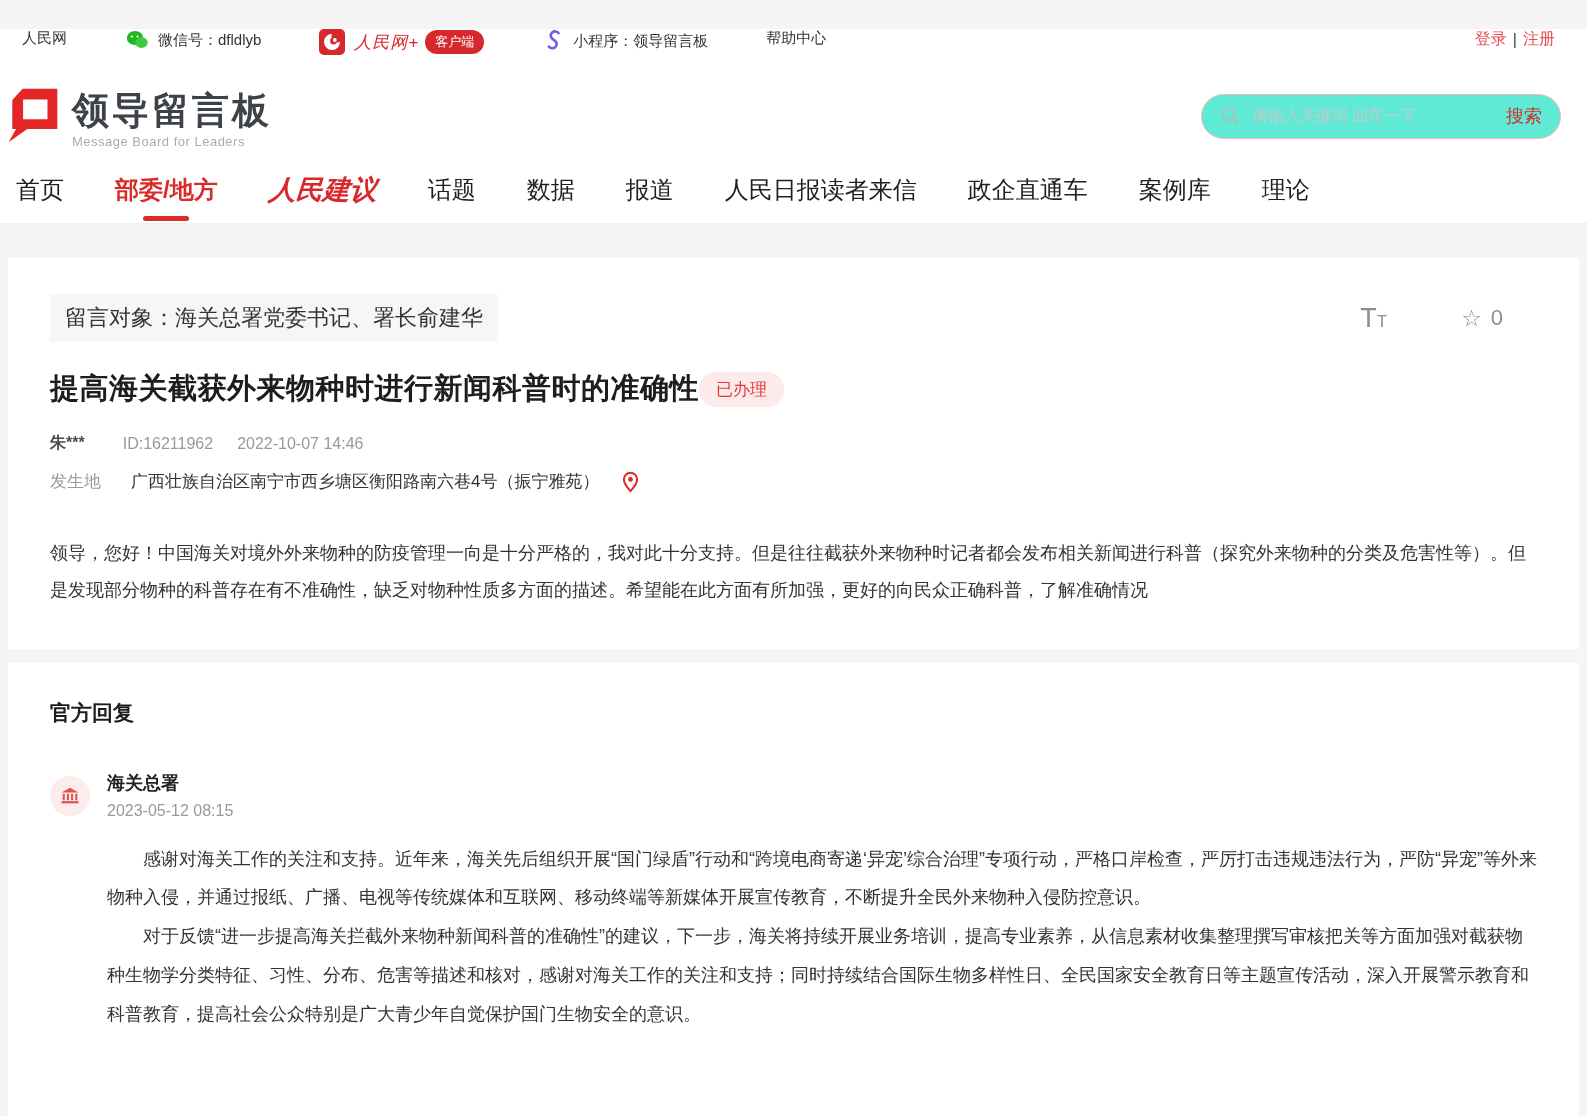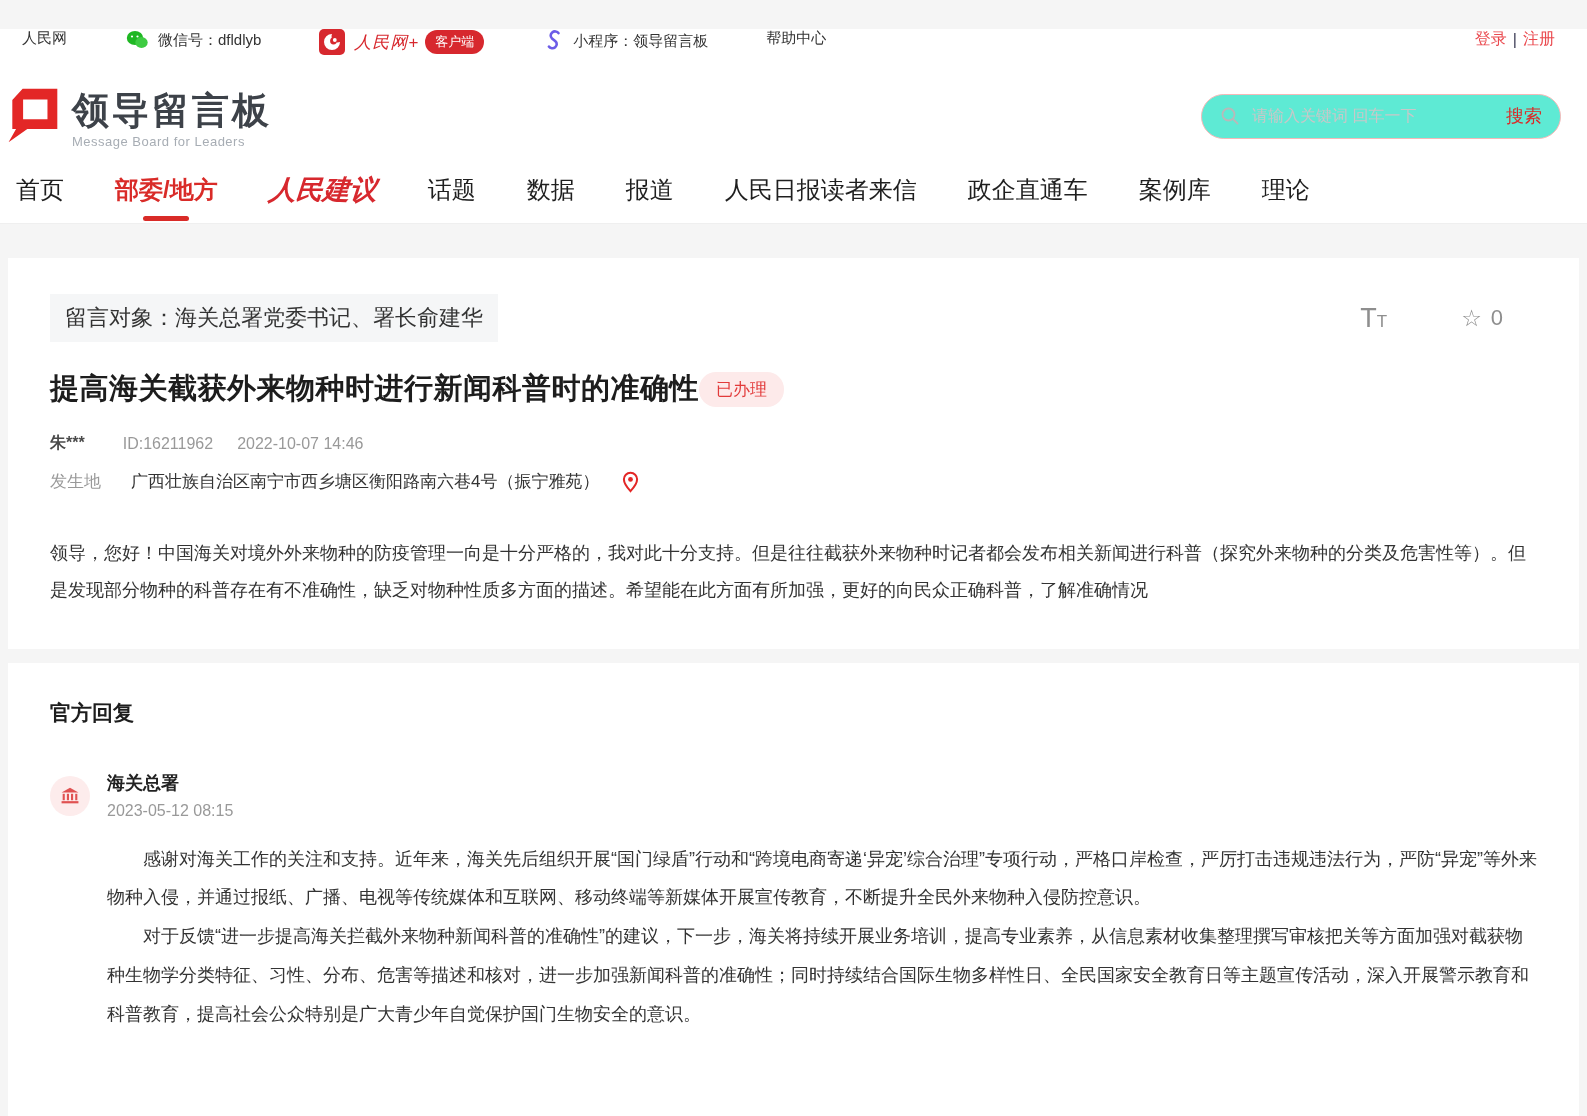--- a/index.html
+++ b/index.html
@@ -215,17 +215,17 @@
         </span>
       </span>
       <div>
         <div class="agency-name">海关总署</div>
         <div class="reply-time">2023-05-12 08:15</div>
       </div>
     </div>
 
     <div class="reply-body">
       <p>感谢对海关工作的关注和支持。近年来，海关先后组织开展“国门绿盾”行动和“跨境电商寄递‘异宠’综合治理”专项行动，严格口岸检查，严厉打击违规违法行为，严防“异宠”等外来物种入侵，并通过报纸、广播、电视等传统媒体和互联网、移动终端等新媒体开展宣传教育，不断提升全民外来物种入侵防控意识。</p>
-      <p>对于反馈“进一步提高海关拦截外来物种新闻科普的准确性”的建议，下一步，海关将持续开展业务培训，提高专业素养，从信息素材收集整理撰写审核把关等方面加强对截获物种生物学分类特征、习性、分布、危害等描述和核对，进一步加强新闻科普的准确性；同时持续结合国际生物多样性日、全民国家安全教育日等主题宣传活动，深入开展警示教育和科普教育，提高社会公众特别是广大青少年自觉保护国门生物安全的意识。</p>
+      <p>对于反馈“进一步提高海关拦截外来物种新闻科普的准确性”的建议，下一步，海关将持续开展业务培训，提高专业素养，从信息素材收集整理撰写审核把关等方面加强对截获物种生物学分类特征、习性、分布、危害等描述和核对，感谢对海关工作的关注和支持；同时持续结合国际生物多样性日、全民国家安全教育日等主题宣传活动，深入开展警示教育和科普教育，提高社会公众特别是广大青少年自觉保护国门生物安全的意识。</p>
     </div>
   </div>
 
 </div>
 
 </body></html>

